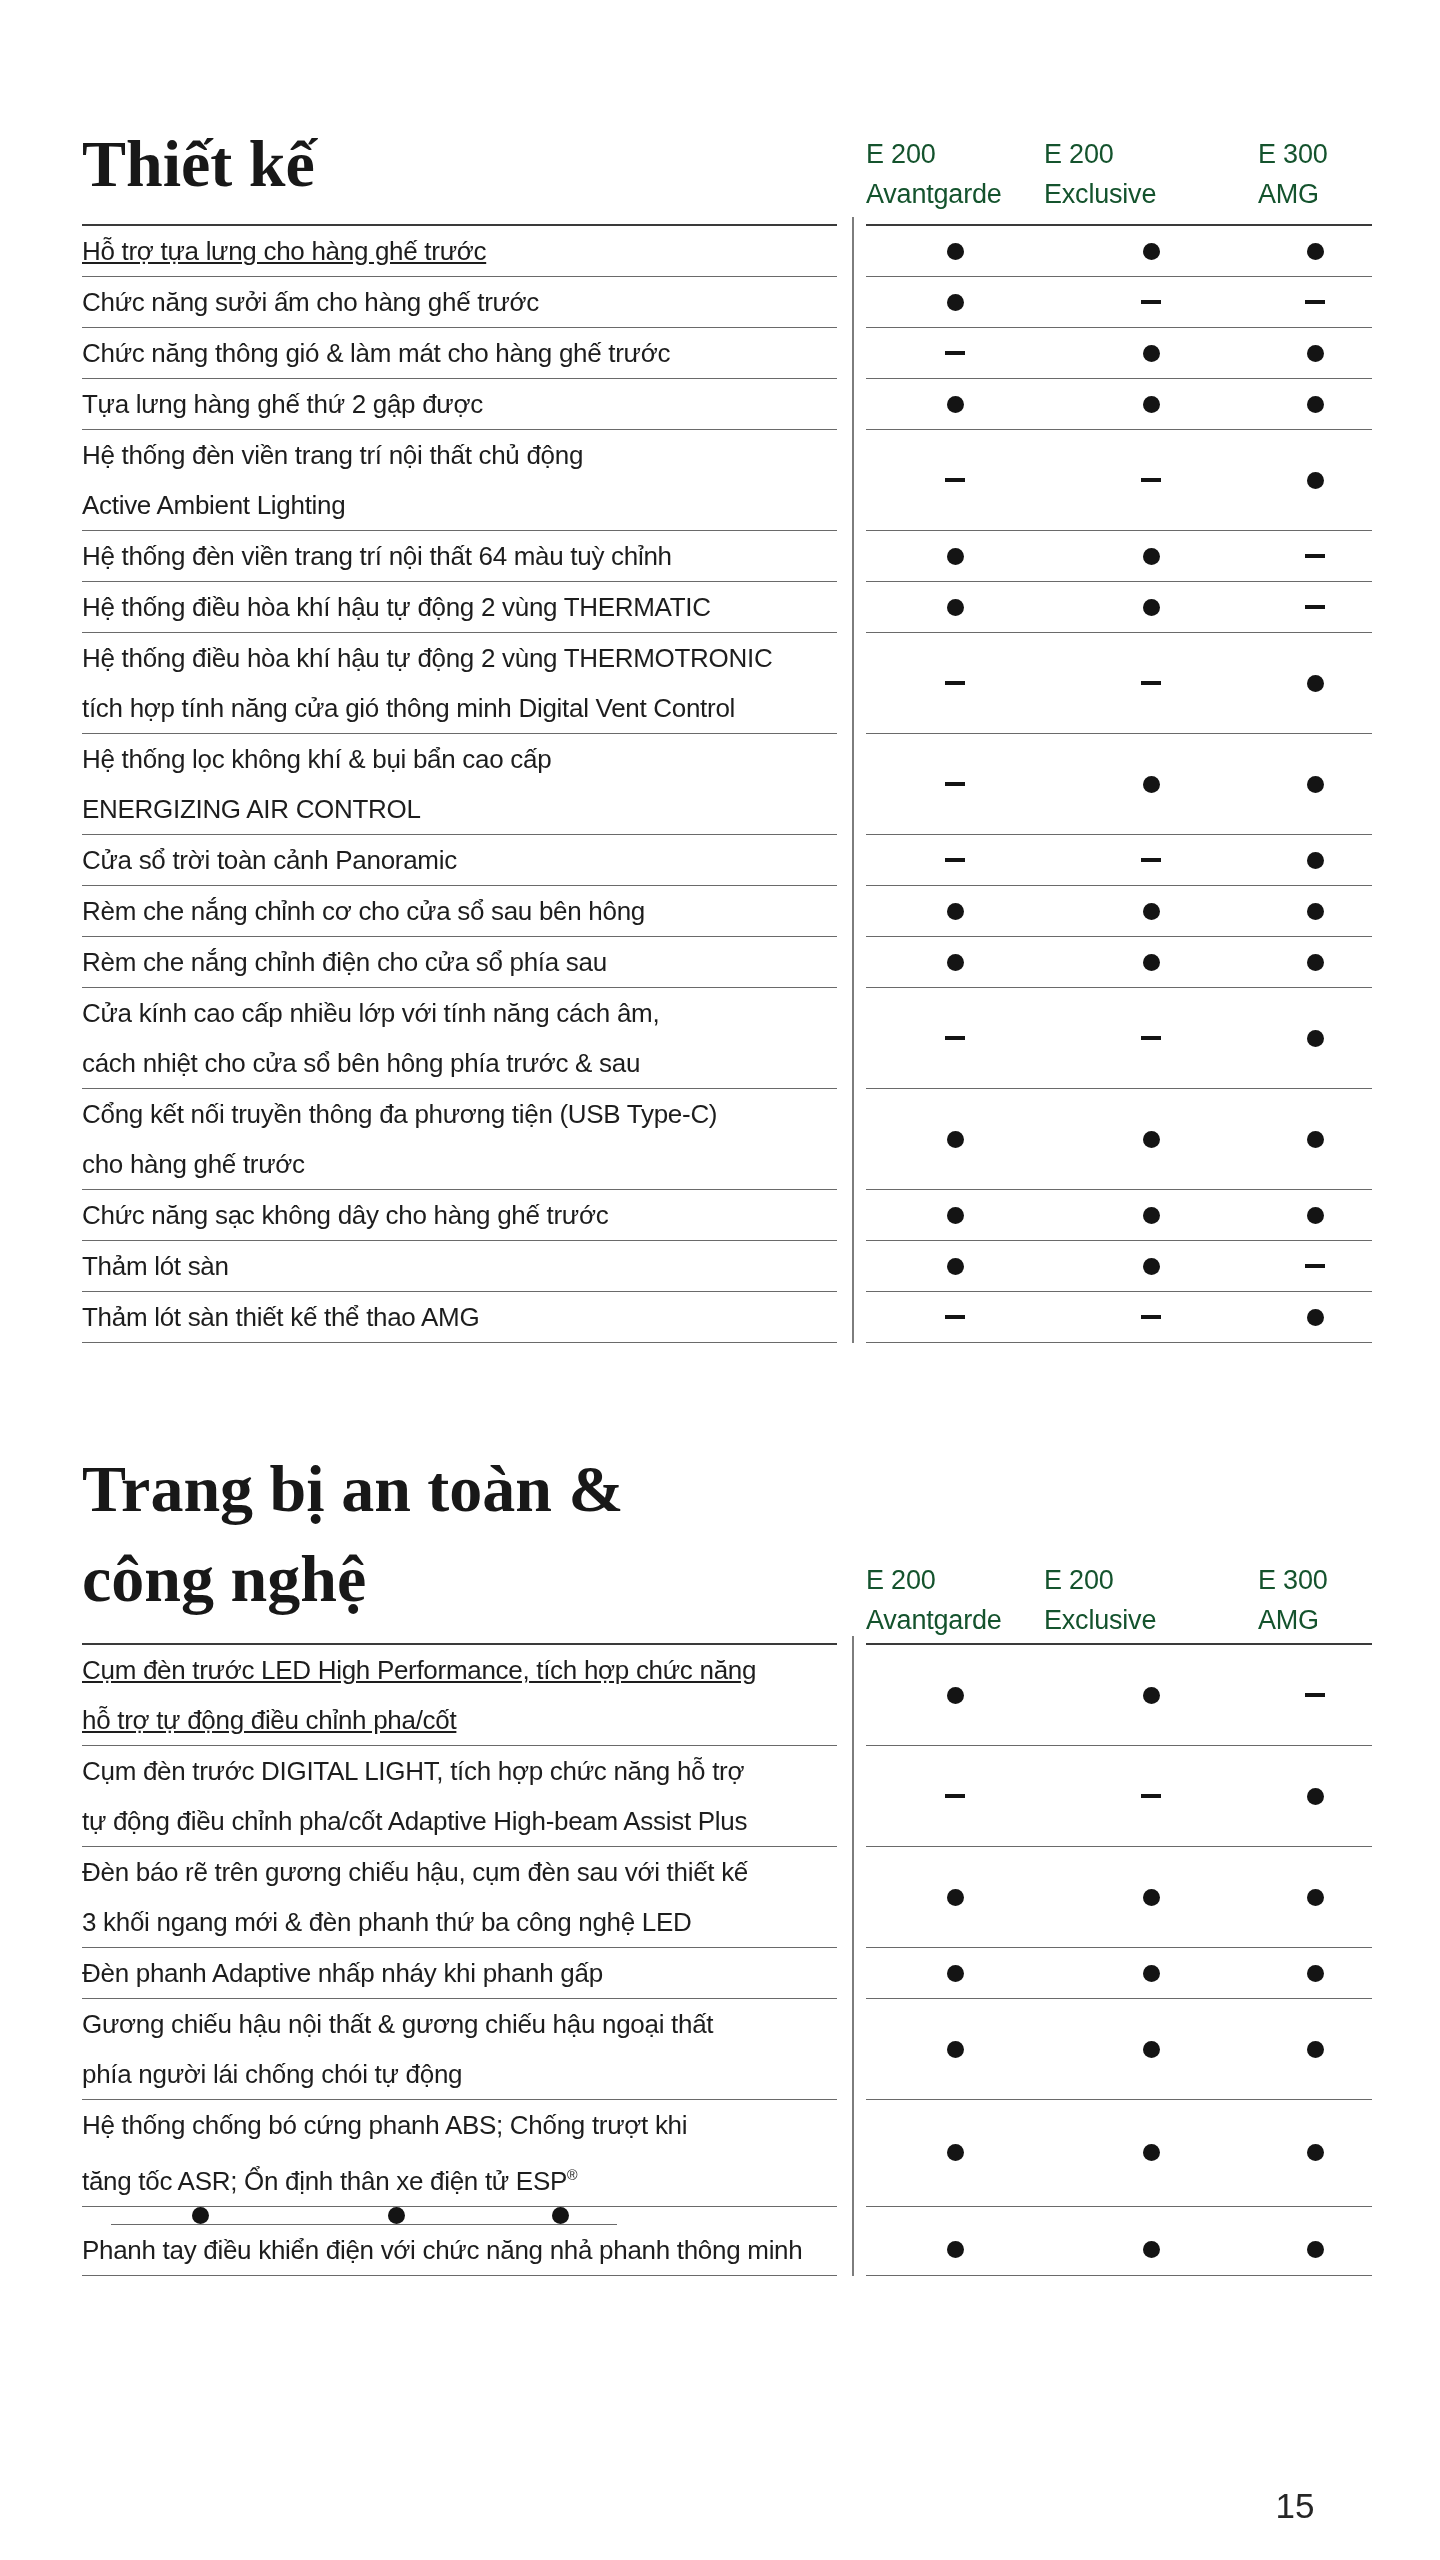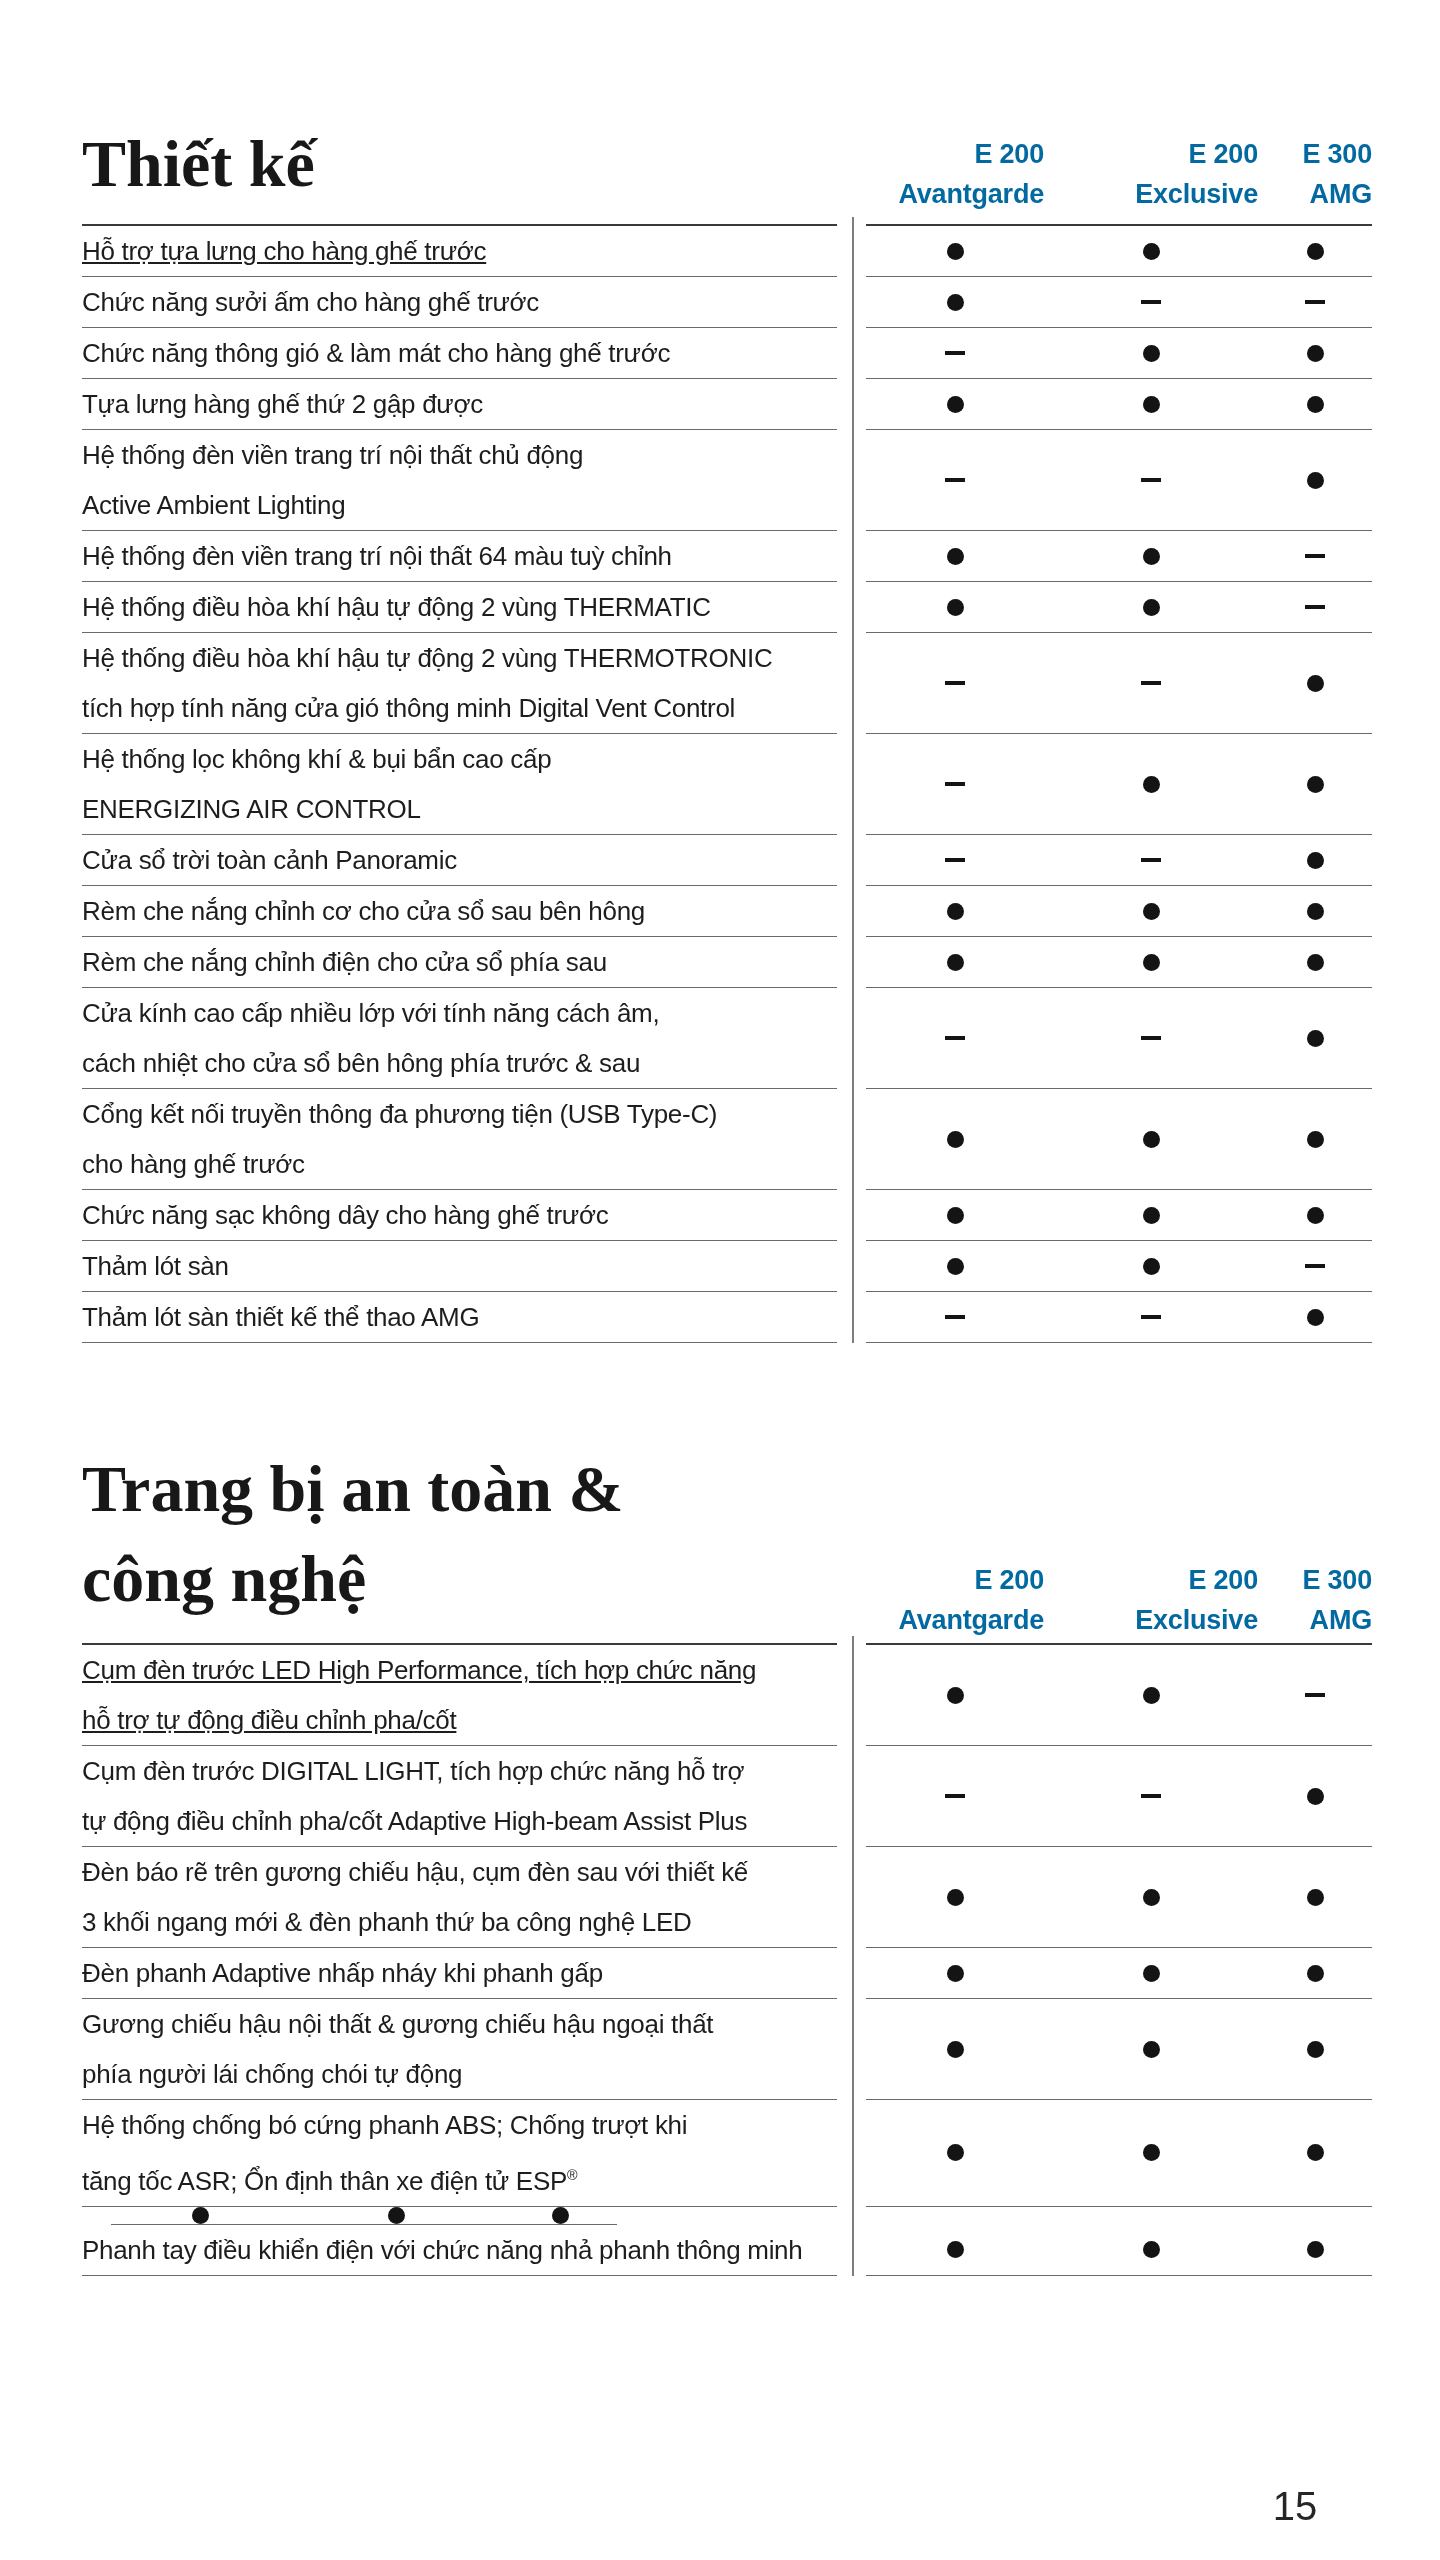--- a/index.html
+++ b/index.html
@@ -17,21 +17,21 @@
     font-family:"Liberation Serif","DejaVu Serif",serif;
     font-size:66px; line-height:90px; color:#181818; white-space:nowrap;
   }
 
   .col-headers {
     position:absolute; left:784px; width:506px;
     display:grid; grid-template-columns:178px 214px 114px;
   }
   #section-0 .col-headers { top:15px; }
   #section-1 .col-headers { top:116px; }
-  .col-header { text-align:right; font-weight:700; font-size:27px; line-height:40px; letter-spacing:-0.2px; color:#0369a1; }
+  .col-header { text-align:left; font-weight:400; font-size:27px; line-height:40px; letter-spacing:-0.2px; color:#14532d; }
 
   .spec-table { position:absolute; left:0; width:1290px; }
   #section-0 .spec-table { top:105px; }
   #section-1 .spec-table { top:199px; }
   .spec-table::before {
     content:""; position:absolute; left:770px; top:-7px; bottom:0;
     width:2px; background:#7d7d7d;
   }
 
   .row { display:flex; align-items:stretch; }
@@ -46,21 +46,21 @@
   .cell-right {
     width:506px; border-bottom:1.5px solid #6a6a6a;
     display:grid; grid-template-columns:178px 214px 114px;
     align-items:center; justify-items:center;
   }
   .mark-dot  { width:17px; height:17px; border-radius:50%; background:#141414; }
   .mark-dash { width:20px; height:4px; background:#141414; }
 
   .page-number {
     position:absolute; left:1255px; top:2484px; width:80px; text-align:center;
-    font-size:40px; line-height:44px; color:#262626;
+    font-size:35px; line-height:44px; color:#262626;
   }
 </style>
 </head>
 <body>
 
 <div class="page">
 
   <section class="section" id="section-0">
     <h1 class="section-title">
         <div>Thiết kế</div>

